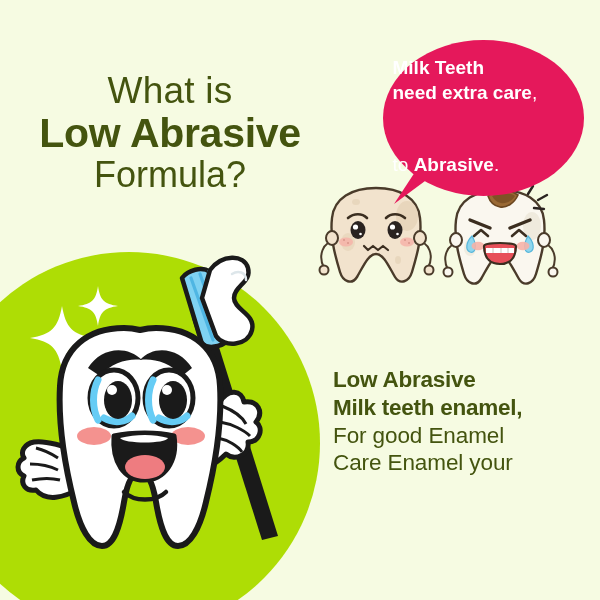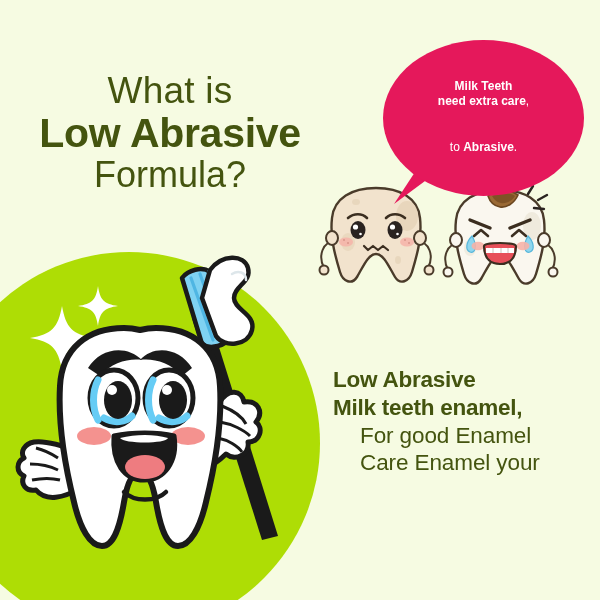--- a/index.html
+++ b/index.html
@@ -67,23 +67,23 @@
     height: 156px;
     background: #E5185B;
     border-radius: 50%;
     display: flex;
     align-items: center;
     justify-content: center;
     z-index: 4;
   }
   .bubble-text {
     color: #ffffff;
-    font-size: 12px;
+    font-size: 19px;
     line-height: 1.28;
-    text-align: center;
+    text-align: left;
     width: 182px;
     padding-bottom: 2px;
   }
   .bubble-text .b { font-weight: 700; }
   .bubble-tail {
     position: absolute;
     left: 398px;
     top: 150px;
     width: 0;
     height: 0;
@@ -104,21 +104,20 @@
     font-size: 22.5px;
     font-weight: 700;
     letter-spacing: -0.25px;
     display: block;
   }
   .copy .light {
     font-size: 22.5px;
     font-weight: 400;
     letter-spacing: -0.1px;
     display: block;
-    margin-left: 27px;
   }
 
   
   .art { position: absolute; }
   .art svg { display: block; }
   #hero-art  { left: 6px;   top: 240px; z-index: 2; }
   #pair-art  { left: 312px; top: 180px; z-index: 2; }
 </style>
 </head>
 <body>

